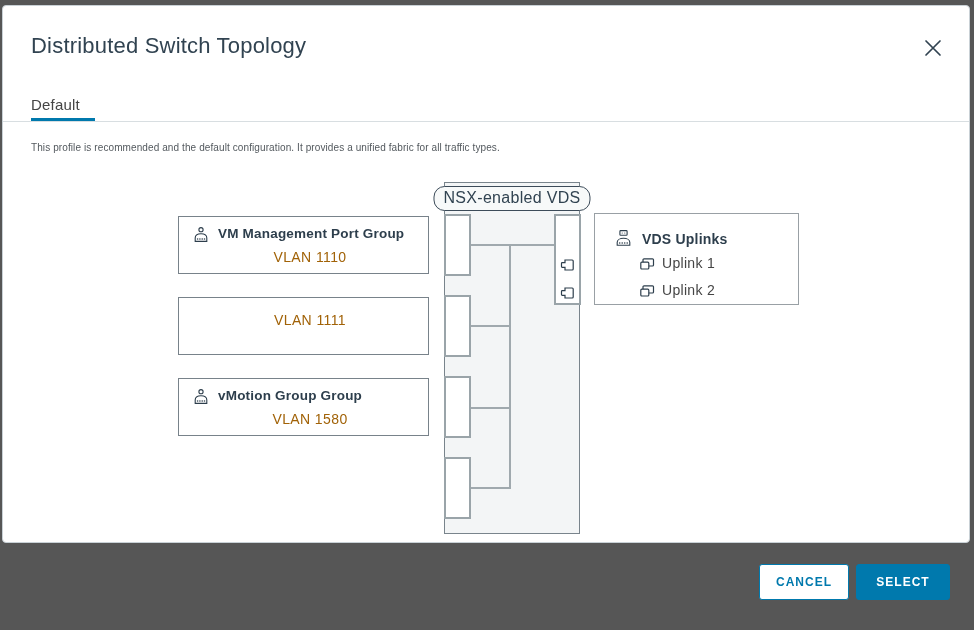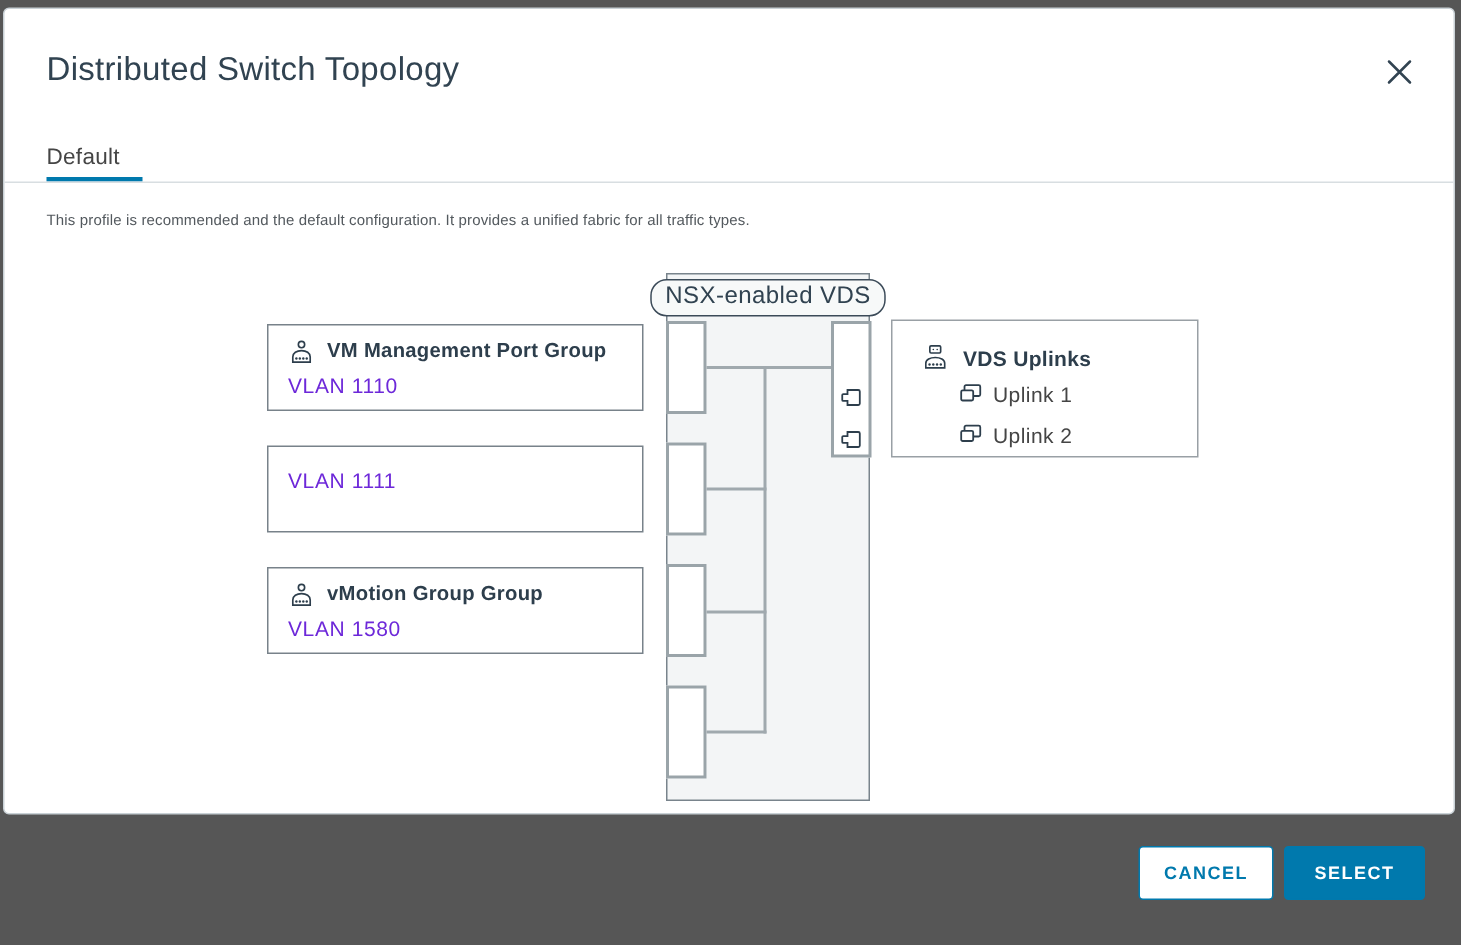--- a/index.html
+++ b/index.html
@@ -35,21 +35,21 @@
 
   
   .topo { position:absolute; left:0; top:0; width:100%; height:100%; }
 
   .pg-box {
     position:absolute; left:175px; width:251px; height:58px;
     background:#fff; border:1px solid #78828a; padding:9px 0 0 13px;
   }
   .pg-head { display:flex; align-items:flex-start; gap:8px; }
   .pg-name { font-size:13.5px; font-weight:700; color:#2d3e4c; letter-spacing:.2px; }
-  .pg-vlan { font-size:14px; color:#6d28d9; margin-top:5px; letter-spacing:.4px; }
+  .pg-vlan { font-size:14px; color:#a16207; margin-top:5px; letter-spacing:.4px;text-align:center; }
 
   .vds-box {
     position:absolute; left:441px; top:176px; width:136px; height:352px;
     background:#f3f5f6; border:1px solid #79848c;
   }
   .vds-pill {
     position:absolute; left:50%; top:3px; transform:translateX(-50%);
     padding:2px 9px 3px; border:1px solid #3c4b59; border-radius:11px;
     font-size:16px; color:#314351; white-space:nowrap; background:#f7f9f9;
     letter-spacing:.3px;
@@ -69,21 +69,21 @@
   .uppanel {
     position:absolute; left:591px; top:207px; width:205px; height:92px;
     background:#fff; border:1px solid #99a0a5;
   }
   .uppanel-head {
     position:absolute; left:19px; top:15px;
     display:flex; align-items:center; gap:9px;
   }
   .uppanel-title { font-size:14px; font-weight:700; color:#2d3e4c; letter-spacing:.2px; }
   .uplink-row {
-    position:absolute; left:44px; display:flex; align-items:flex-start; gap:7px;
+    position:absolute; left:44px; display:flex; align-items:flex-end; gap:7px;
   }
   .uplink-label { font-size:14px; color:#454545; letter-spacing:.3px; }
 
   .btn {
     position:absolute; top:558px; height:36px; border-radius:3px;
     font-family:"Liberation Sans", sans-serif;
     font-size:12px; font-weight:700; letter-spacing:1px; cursor:pointer;
   }
   .btn-cancel {
     left:756px; width:90px; background:#fff; border:1px solid #0079ad; color:#0079ad;

